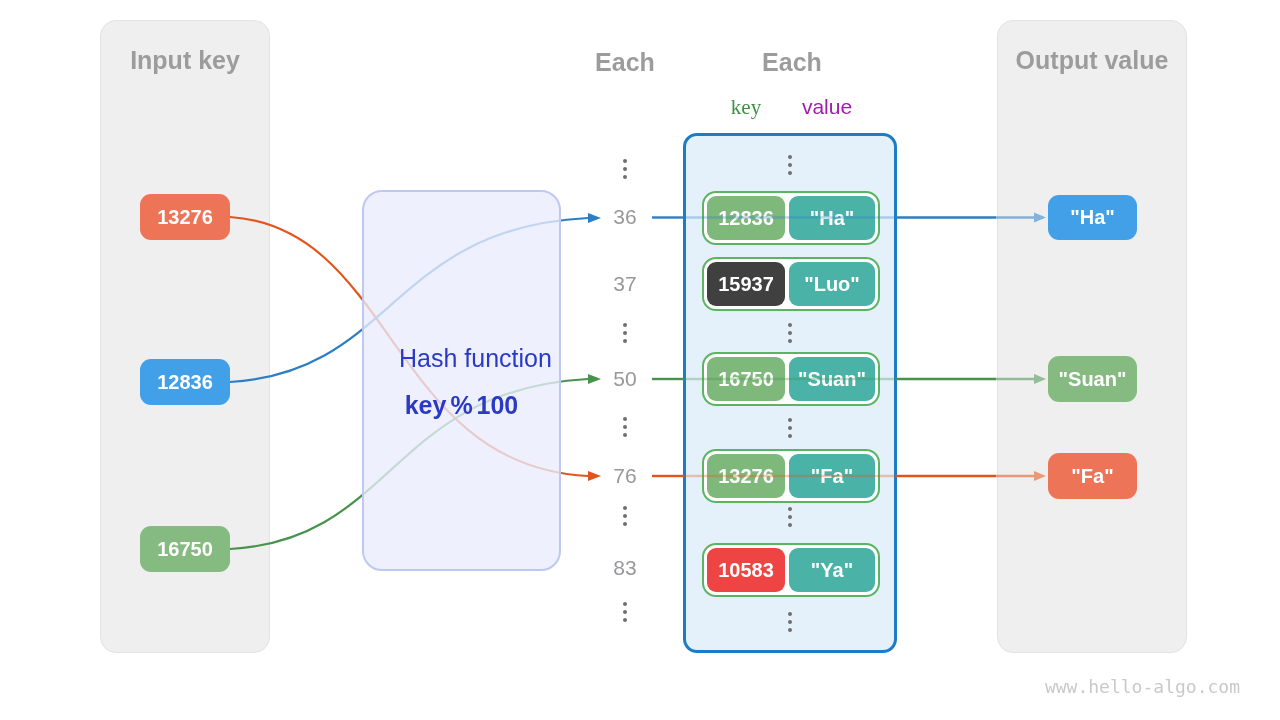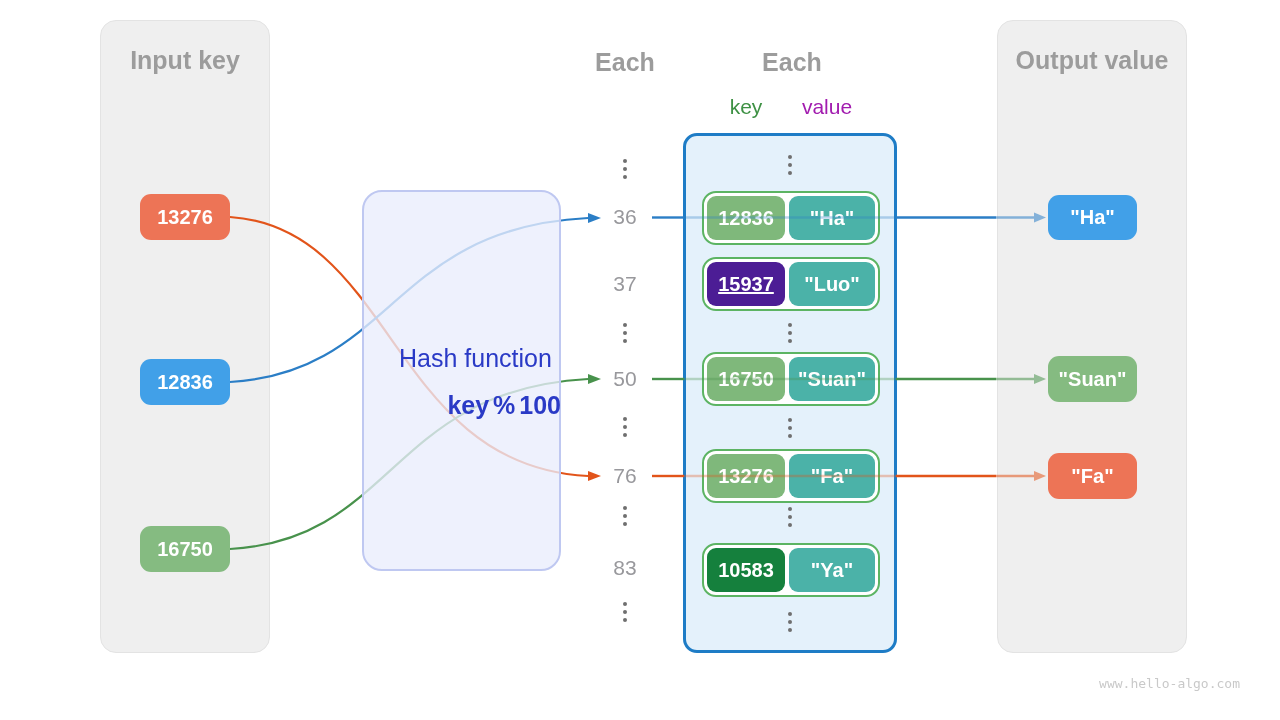--- a/index.html
+++ b/index.html
@@ -13,21 +13,21 @@
   .panel-output{left:997px;top:20px;width:190px;height:633px;}
 
   .panel-title{position:absolute;font-size:25px;font-weight:700;color:#9c9c9c;
                text-align:center;z-index:1;}
   .t-input{left:100px;top:46px;width:170px;}
   .t-output{left:997px;top:46px;width:190px;}
   .t-index{left:570px;top:48px;width:110px;}
   .t-array{left:737px;top:48px;width:110px;}
 
   .col-label{position:absolute;font-size:21px;text-align:center;width:70px;z-index:1;}
-  .l-key{left:711px;top:95px;}
+  .l-key{left:711px;top:95px;font-family:Liberation Serif, serif;}
   .l-value{left:792px;top:95px;}
 
   
   .vbox{position:absolute;display:flex;align-items:center;justify-content:center;
         color:#fff;font-size:20px;font-weight:700;border-radius:11px;z-index:4;}
   .in0{left:140px;top:194px;width:90px;height:46px;}
   .in1{left:140px;top:359px;width:90px;height:46px;}
   .in2{left:140px;top:526px;width:90px;height:46px;}
   .out0{left:1048px;top:195px;width:89px;height:45px;}
   .out1{left:1048px;top:356px;width:89px;height:46px;}
@@ -66,21 +66,21 @@
             background:rgba(233,237,252,0.78);border:2px solid #bfc8f1;
             border-radius:20px;box-sizing:border-box;z-index:3;}
   .hash-title{position:absolute;left:362px;top:344px;width:227px;text-align:center;
               font-size:25px;z-index:3;}
   .hash-formula{position:absolute;left:362px;top:391px;width:199px;text-align:center;
               font-size:25px;font-weight:700;word-spacing:-3px;z-index:3;}
 
   .caption{position:absolute;left:563px;top:670px;width:455px;text-align:center;
            font-size:22px;color:#9a9a9a;z-index:1;}
   .watermark{position:absolute;left:1000px;top:676px;width:240px;text-align:right;
-             font-family:"DejaVu Sans Mono",monospace;font-size:13px;color:#c9c9c9;z-index:1;}
+             font-family:"DejaVu Sans Mono",monospace;font-size:18px;color:#c9c9c9;z-index:1;}
 
   svg.links{position:absolute;left:0;top:0;z-index:2;pointer-events:none;}
   svg.links path{fill:none;stroke-width:2.2px;}
   svg.links line{stroke-width:2.4px;}
 </style>
 </head>
 <body>
 
 <div class="canvas">
 
@@ -153,33 +153,33 @@
       <i></i>
       <i></i>
       <i></i>
     </div>
 
   <div class="pair pr0" style="border-color: rgb(92, 180, 99);">
     <div class="k" style="background-color: rgb(127, 184, 123);">12836</div>
     <div class="v" style="background-color: rgb(75, 178, 168);">"Ha"</div>
   </div>
   <div class="pair pr1" style="border-color: rgb(92, 180, 99);">
-    <div class="k" style="background-color: #4c1d95; text-decoration: underline;">15937</div>
+    <div class="k" style="background-color: #404040;">15937</div>
     <div class="v" style="background-color: rgb(75, 178, 168);">"Luo"</div>
   </div>
   <div class="pair pr2" style="border-color: rgb(92, 180, 99);">
     <div class="k" style="background-color: rgb(127, 184, 123);">16750</div>
     <div class="v" style="background-color: rgb(75, 178, 168);">"Suan"</div>
   </div>
   <div class="pair pr3" style="border-color: rgb(92, 180, 99);">
     <div class="k" style="background-color: rgb(127, 184, 123);">13276</div>
     <div class="v" style="background-color: rgb(75, 178, 168);">"Fa"</div>
   </div>
   <div class="pair pr4" style="border-color: rgb(92, 180, 99);">
-    <div class="k" style="background-color: #15803d;">10583</div>
+    <div class="k" style="background-color: #ef4444;">10583</div>
     <div class="v" style="background-color: rgb(75, 178, 168);">"Ya"</div>
   </div>
 
   <svg class="links" width="1280" height="720">
 
     <path d="M 230 217 C 395 228, 390 466, 588 476" style="stroke: rgb(226, 84, 26);"></path>
     <polygon points="588,471 601,476 588,481" style="fill: rgb(226, 84, 26);"></polygon>
 
     <path d="M 230 382 C 395 372, 390 228, 588 218" style="stroke: rgb(43, 126, 198);"></path>
     <polygon points="588,213 601,218 588,223" style="fill: rgb(43, 126, 198);"></polygon>
@@ -207,21 +207,21 @@
       <line x1="652" y1="476" x2="684" y2="476" style="stroke: rgb(226, 84, 26);"></line>
       <line x1="684" y1="476" x2="896" y2="476" opacity="0.32" style="stroke: rgb(226, 84, 26);"></line>
       <line x1="896" y1="476" x2="996" y2="476" style="stroke: rgb(226, 84, 26);"></line>
       <line x1="996" y1="476" x2="1034" y2="476" opacity="0.55" style="stroke: rgb(226, 84, 26);"></line>
       <polygon points="1034,471 1046,476 1034,481" opacity="0.55" style="fill: rgb(226, 84, 26);"></polygon>
     </g>
   </svg>
 
   <div class="hash-box"></div>
   <div class="hash-title" style="color: rgb(42, 58, 198);">Hash function</div>
-  <div class="hash-formula" style="color: rgb(42, 58, 198); text-align: right;">key % 100</div>
+  <div class="hash-formula" style="color: rgb(42, 58, 198);">key % 100</div>
 
   <div class="vbox in0" style="background-color: rgb(237, 116, 86);">13276</div>
   <div class="vbox in1" style="background-color: rgb(65, 160, 232);">12836</div>
   <div class="vbox in2" style="background-color: rgb(133, 187, 129);">16750</div>
 
   <div class="vbox out0" style="background-color: rgb(65, 160, 232);">"Ha"</div>
   <div class="vbox out1" style="background-color: rgb(133, 187, 129);">"Suan"</div>
   <div class="vbox out2" style="background-color: rgb(237, 116, 86);">"Fa"</div>
 
   <div class="watermark">www.hello-algo.com</div>

